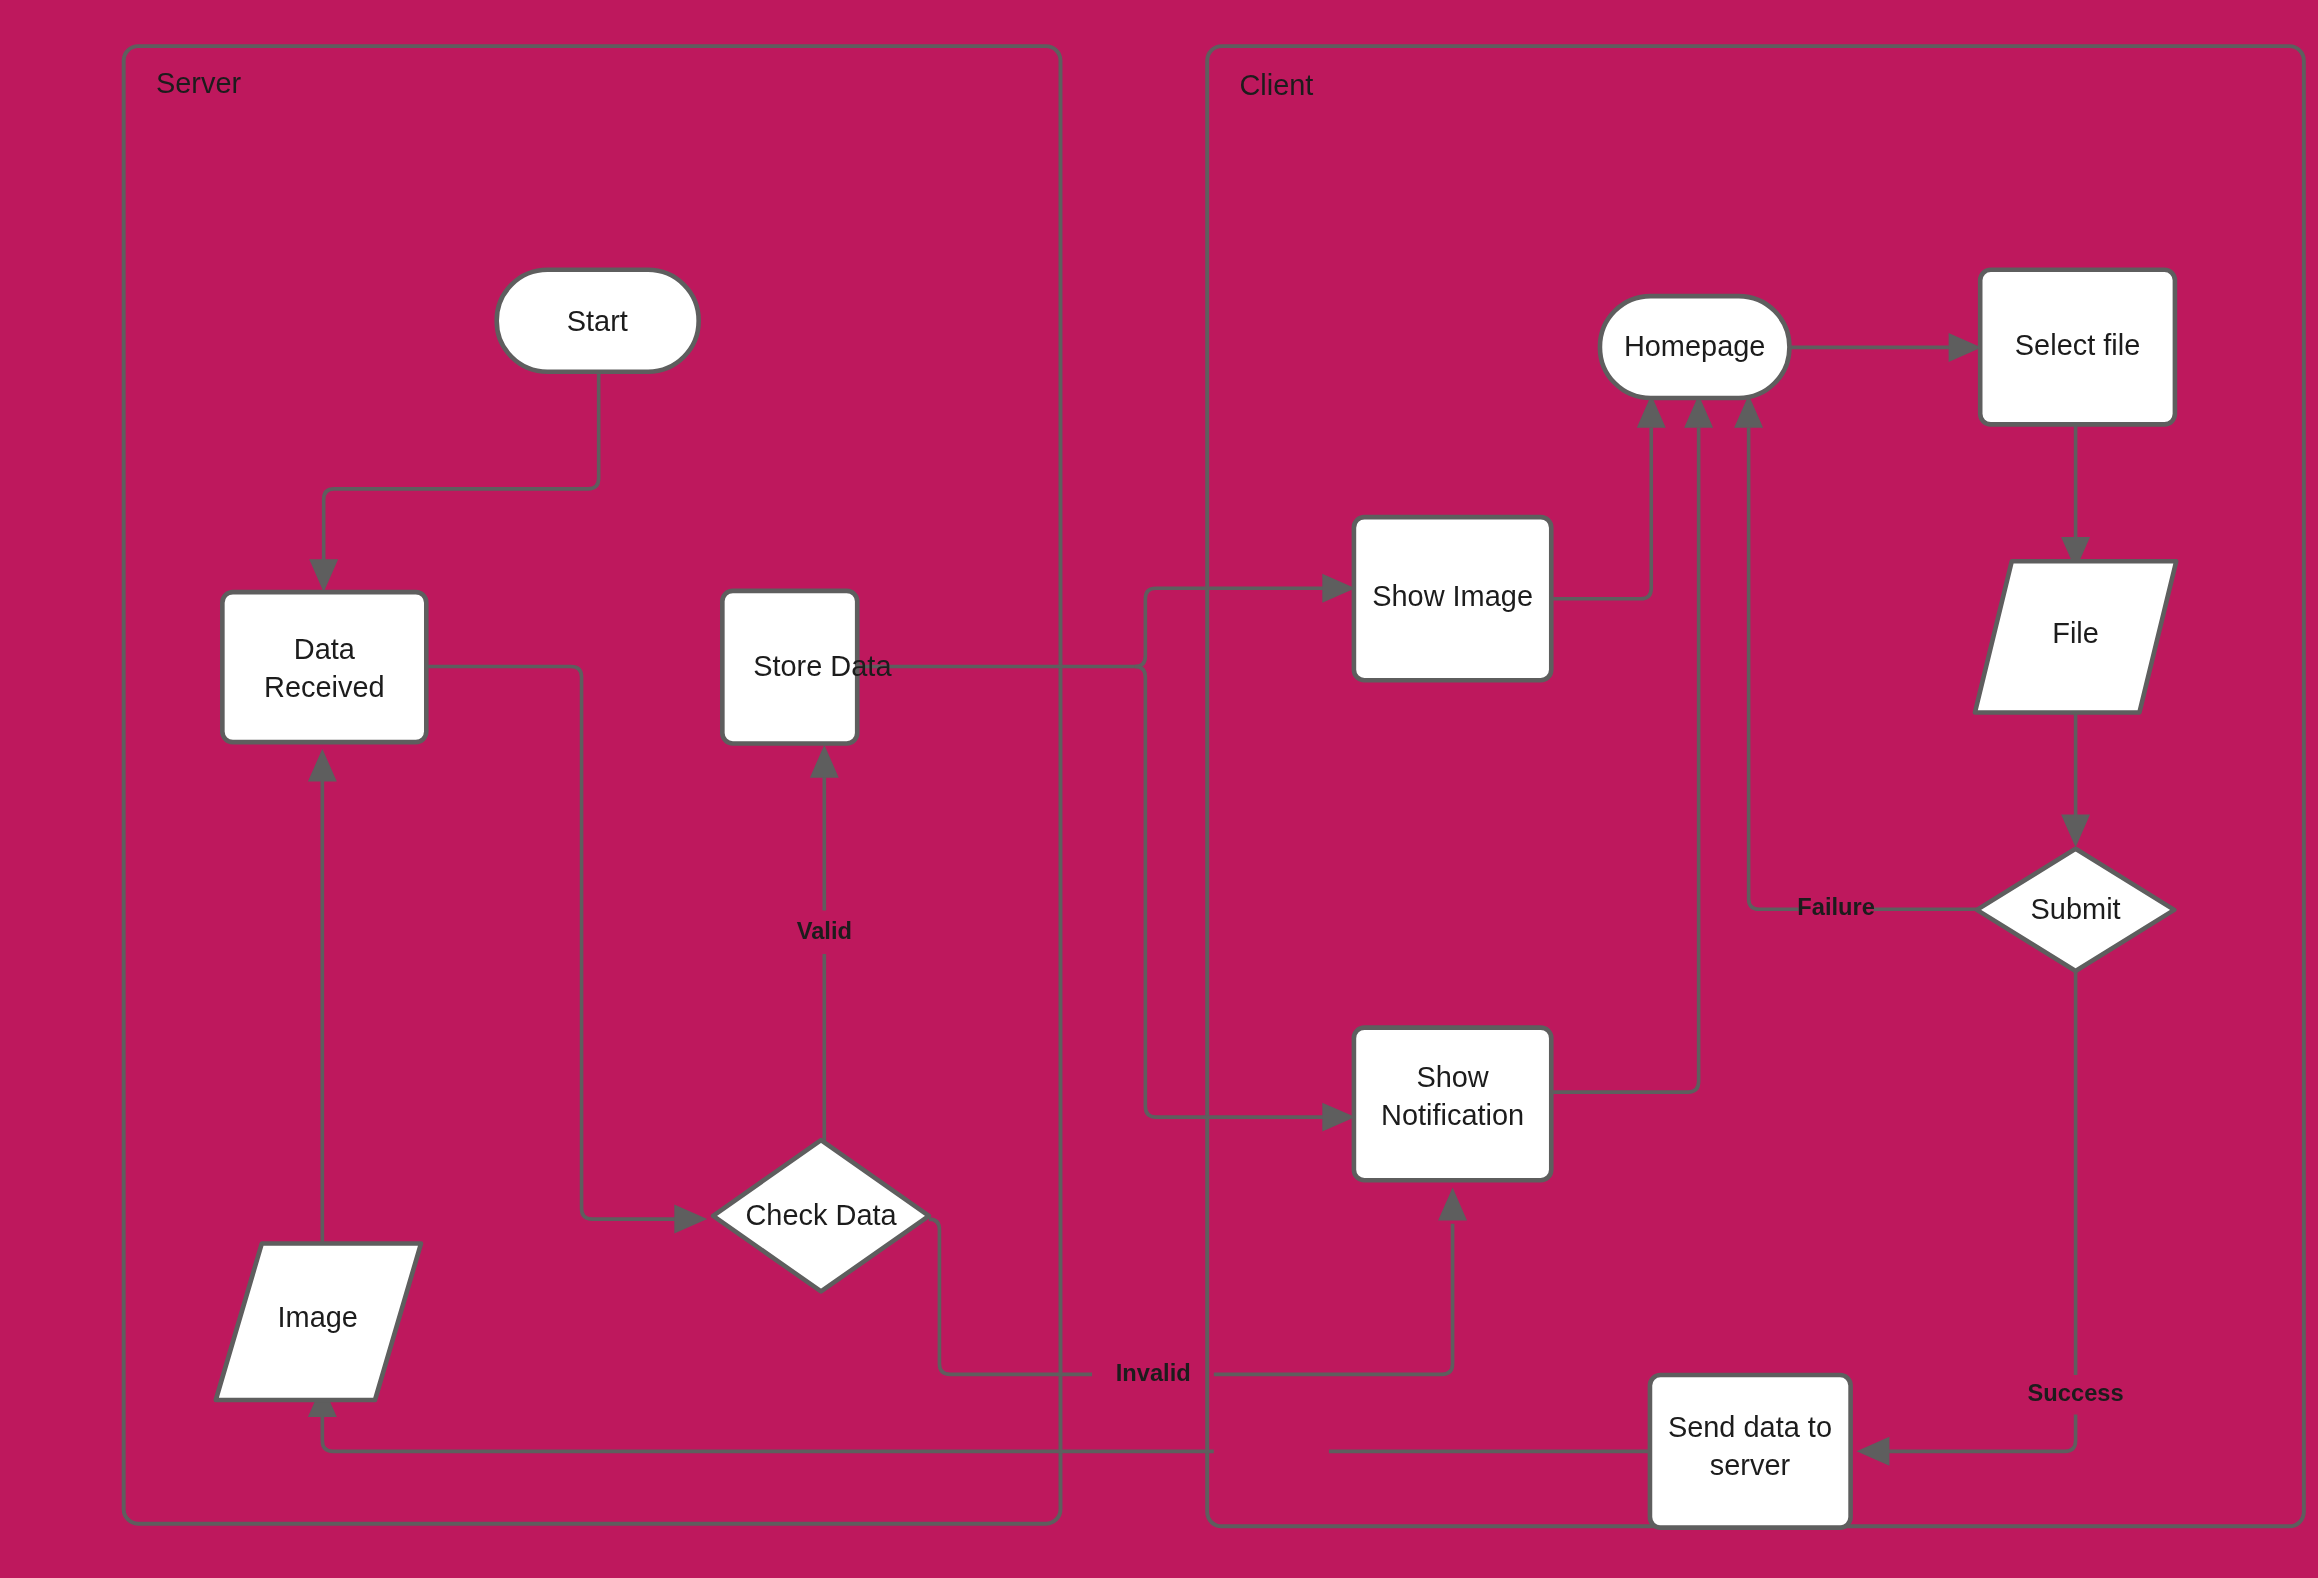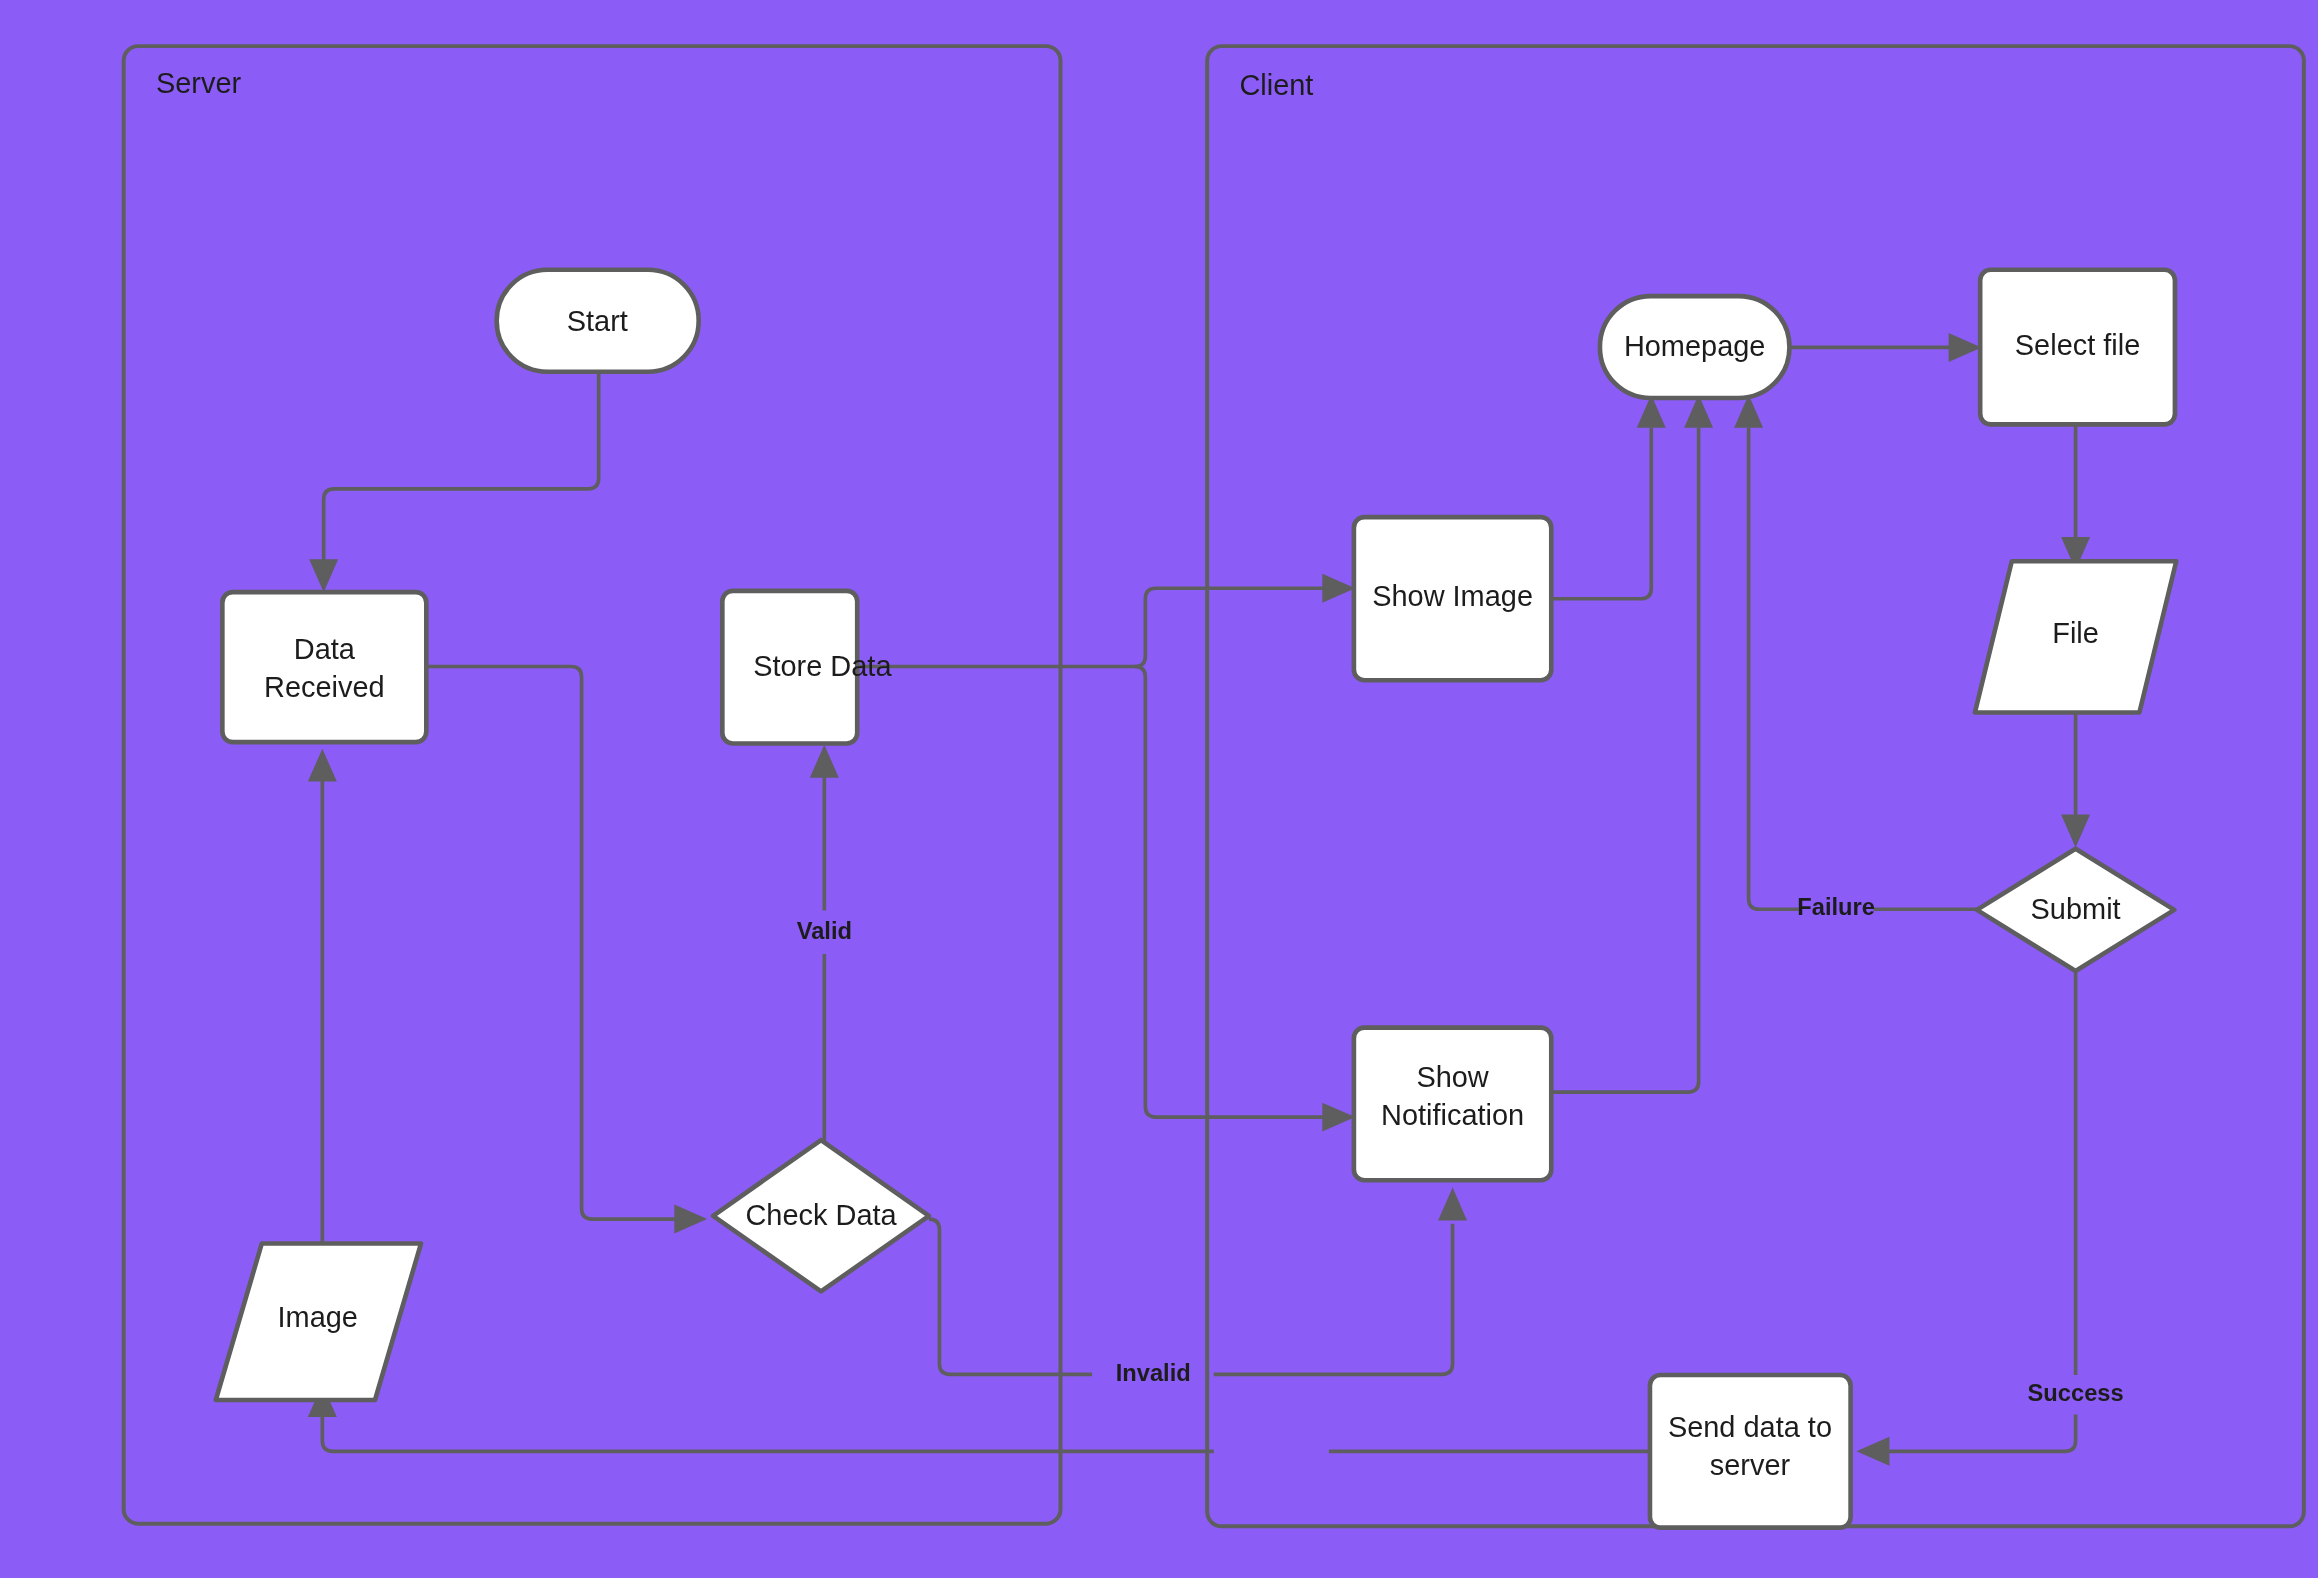--- a/index.html
+++ b/index.html
@@ -10,21 +10,21 @@
   body {
     width: 2319px;
     height: 1579px;
     font-family: "Liberation Sans", sans-serif;
     overflow: hidden;
   }
   #diagram-root {
     position: relative;
     width: 2319px;
     height: 1579px;
-    background: #8b5cf6;
+    background: #be185d;
   }
   svg#flowchart {
     display: block;
     width: 2319px;
     height: 1579px;
   }
   .lane-box {
     fill: none;
     stroke: #5e5e5e;
     stroke-width: 6;

